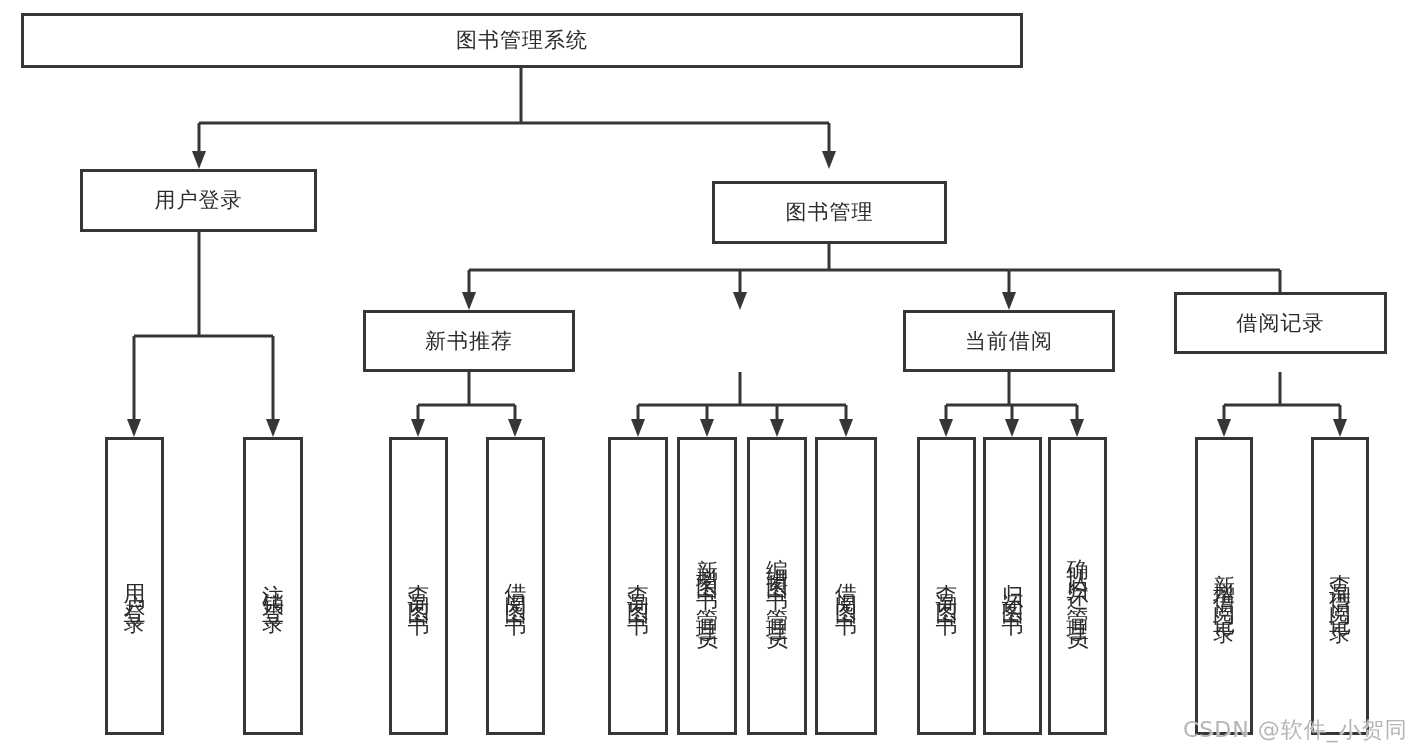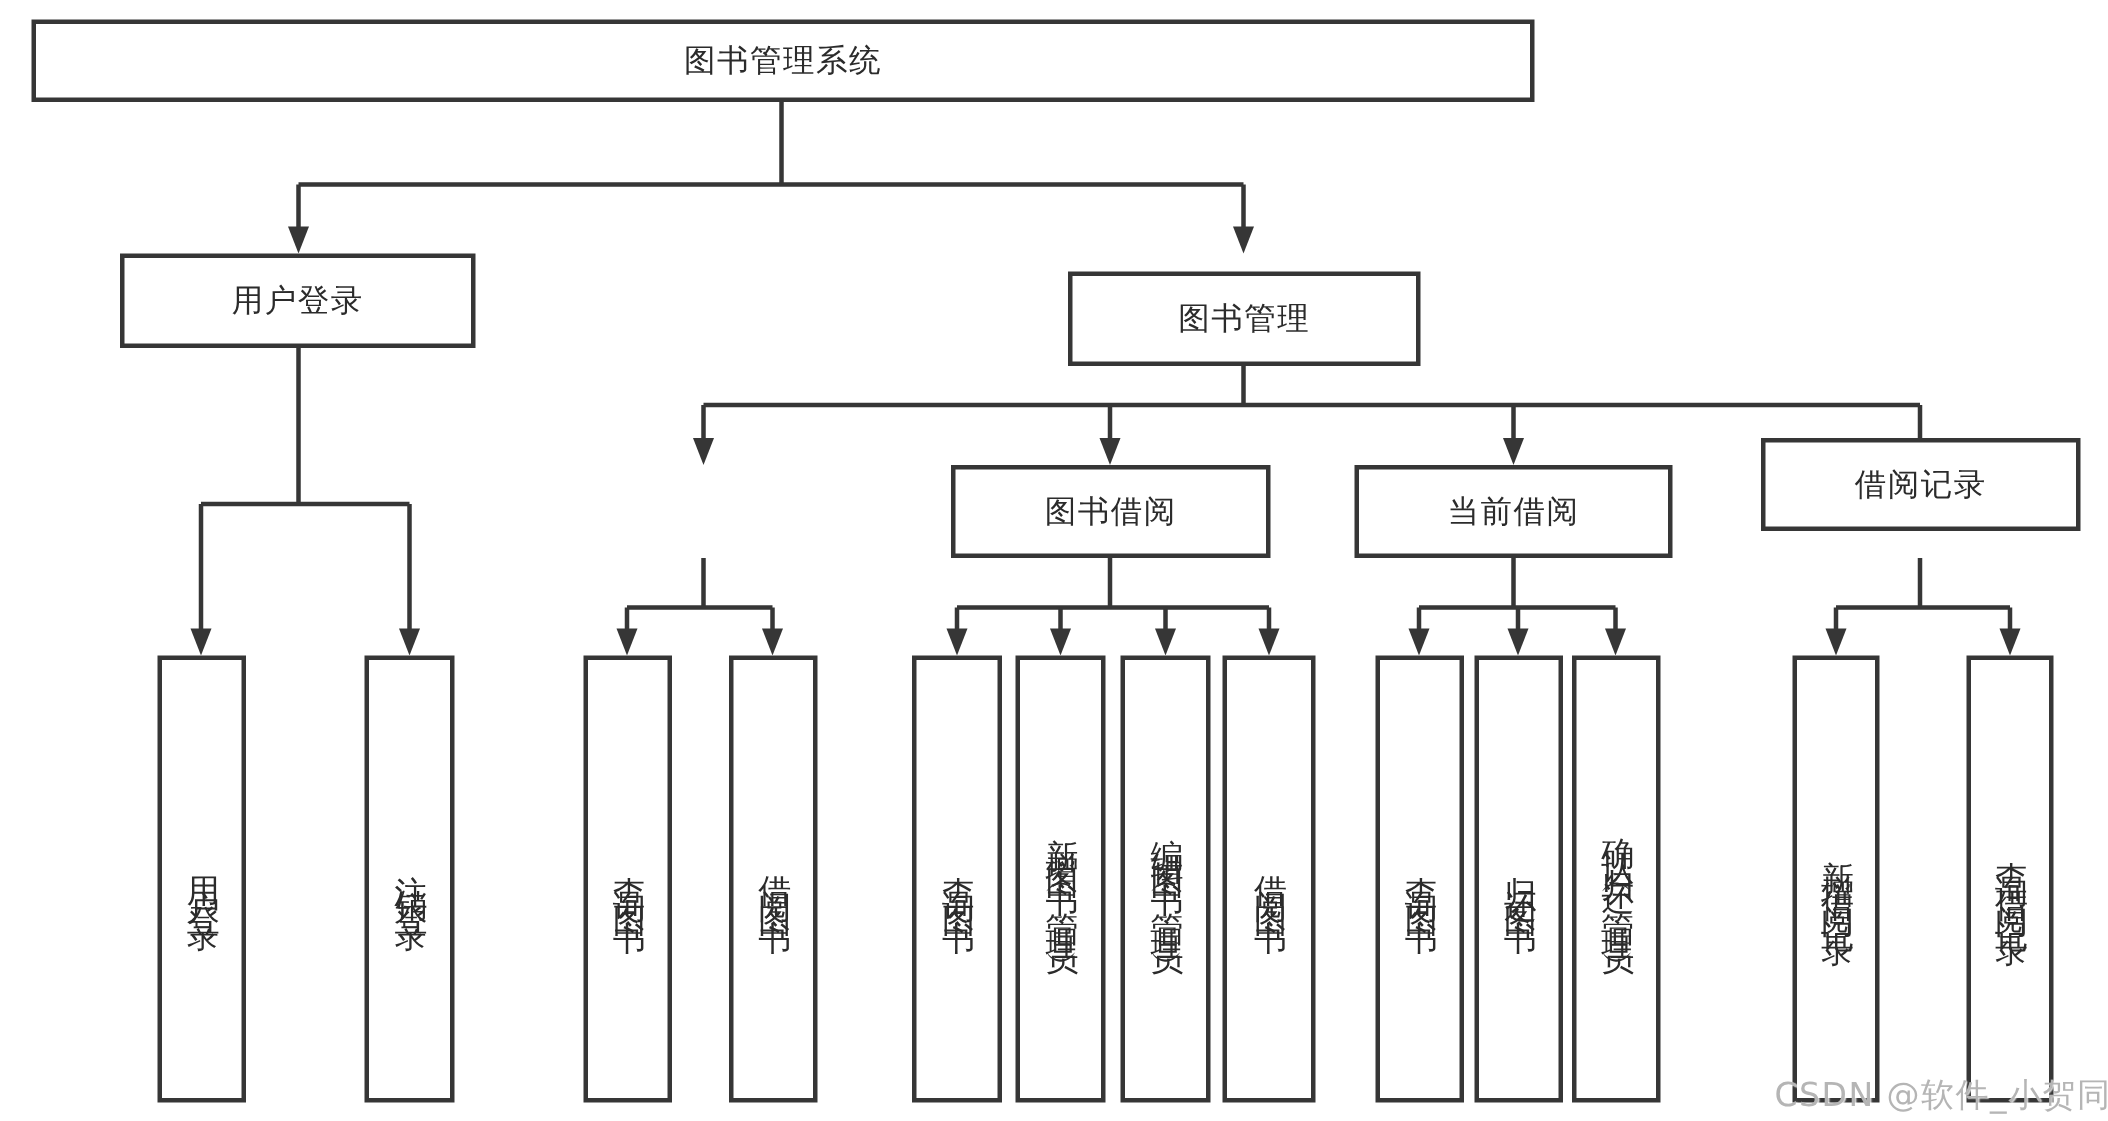--- a/index.html
+++ b/index.html
@@ -81,21 +81,21 @@
     <polygon class="head" points="1070,419 1084,419 1077,437"></polygon>
     <polygon class="head" points="1217,419 1231,419 1224,437"></polygon>
     <polygon class="head" points="1333,419 1347,419 1340,437"></polygon>
   </svg>
 
   <div class="box hbox" style="left:21px;top:13px;width:1002px;height:55px;">图书管理系统</div>
 
   <div class="box hbox" style="left:80px;top:169px;width:237px;height:63px;">用户登录</div>
   <div class="box hbox" style="left:712px;top:169px;width:235px;height:63px;margin-top:12px;">图书管理</div>
 
-  <div class="box hbox" style="left:634px;top:310px;width:213px;height:62px;">图书借阅</div>
+  <div class="box hbox" style="left:363px;top:310px;width:212px;height:62px;">新书推荐</div>
   <div class="box hbox" style="left:903px;top:310px;width:212px;height:62px;text-align:center;">当前借阅</div>
   <div class="box hbox" style="left:1174px;top:292px;width:213px;height:62px;text-align:right;">借阅记录</div>
 
   <div class="box vbox" style="left:105px;top:437px;width:59px;height:298px;">用户登录</div>
   <div class="box vbox" style="left:243px;top:437px;width:60px;height:298px;">注销登录</div>
 
   <div class="box vbox" style="left:389px;top:437px;width:59px;height:298px;">查询图书</div>
   <div class="box vbox" style="left:486px;top:437px;width:59px;height:298px;">借阅图书</div>
 
   <div class="box vbox" style="left:608px;top:437px;width:60px;height:298px;">查询图书</div>

